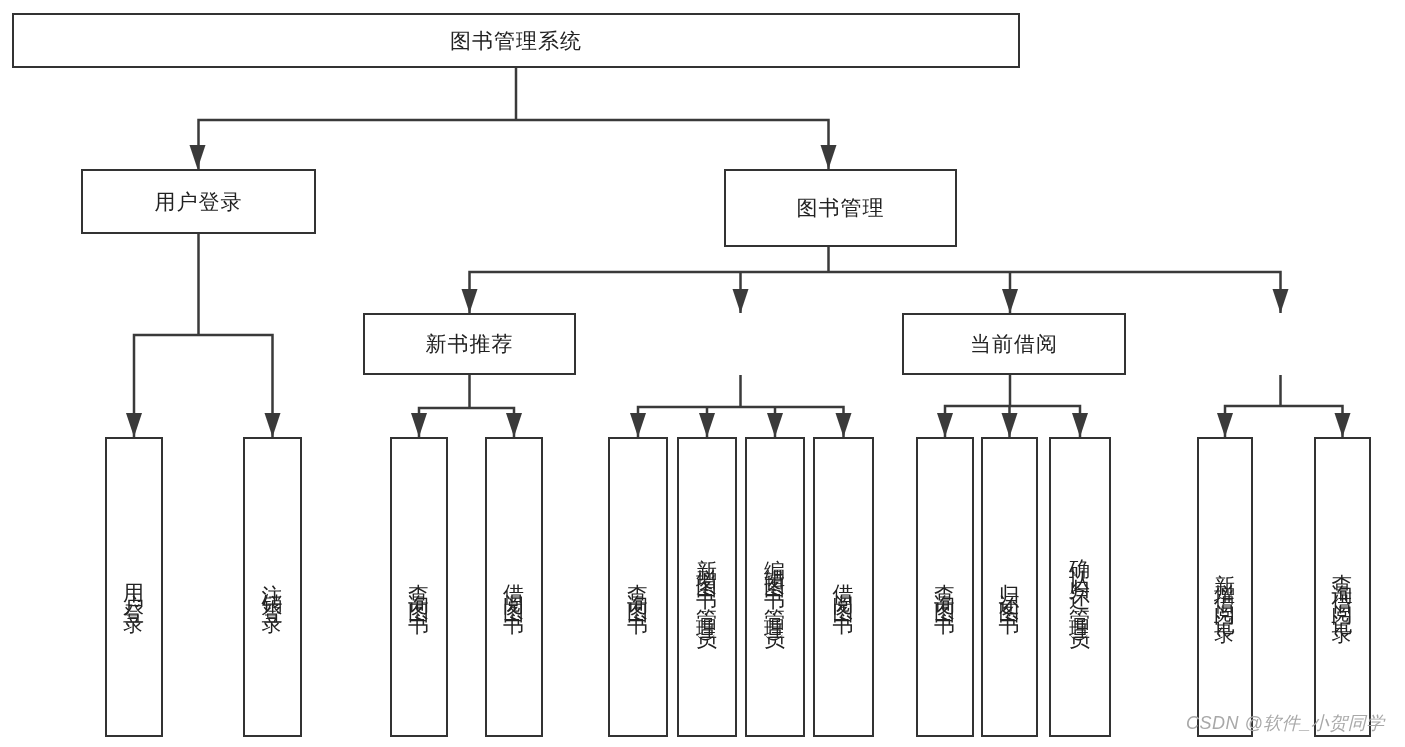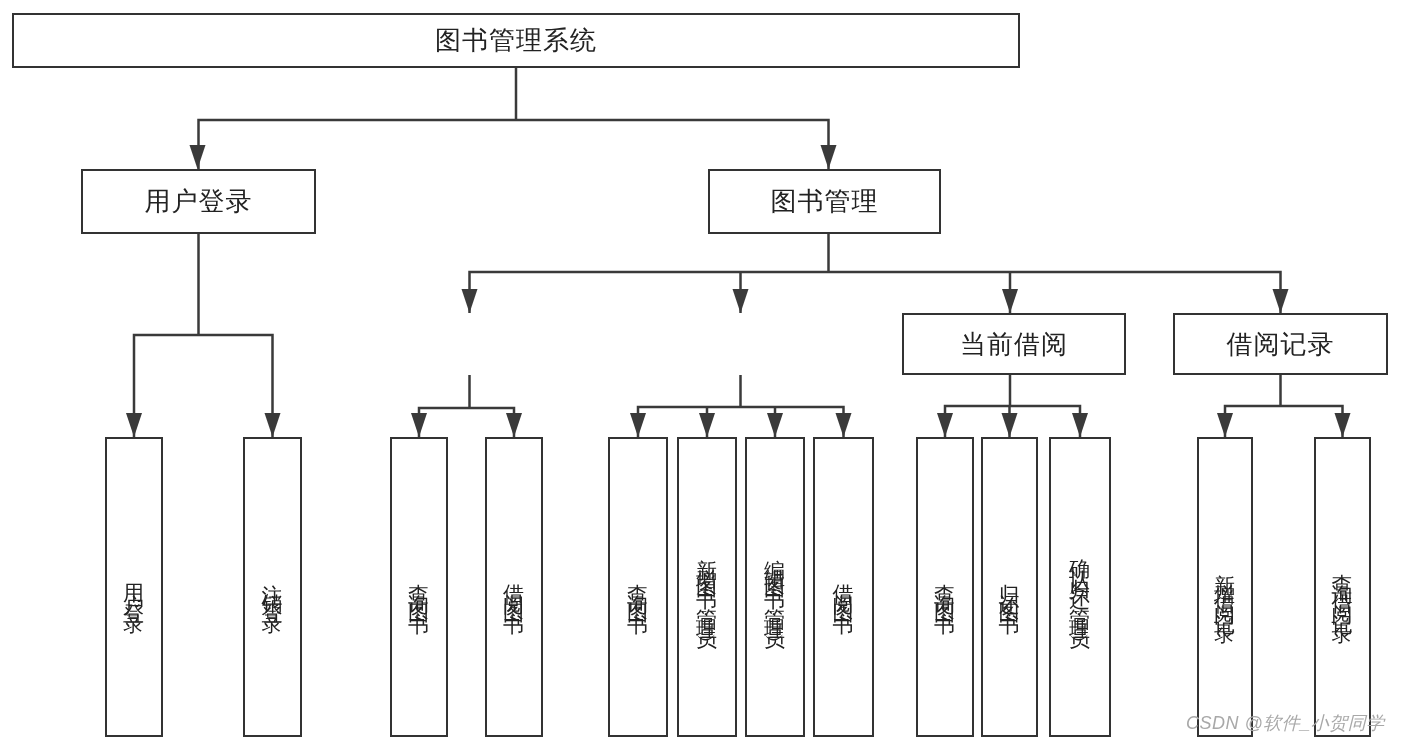--- a/index.html
+++ b/index.html
@@ -21,21 +21,21 @@
     box-sizing: border-box;
     background: #ffffff;
     border: 2.5px solid var(--border, #333333);
     display: flex;
     align-items: center;
     justify-content: center;
     color: var(--text, #222222);
     z-index: 2;
   }
   .hlabel {
-    font-size: 26px;
+    font-size: 21px;
     letter-spacing: 1px;
     white-space: nowrap;
   }
   .vbox .vlabel {
     writing-mode: vertical-rl;
     text-orientation: mixed;
     font-size: 21px;
     line-height: 1;
     letter-spacing: 10px;
     white-space: nowrap;
@@ -109,29 +109,29 @@
     </g>
   </svg>
 
   <div class="box" style="left:12px;top:13px;width:1008px;height:55px">
     <span class="hlabel">图书管理系统</span>
   </div>
 
   <div class="box" style="left:81px;top:169px;width:235px;height:65px">
     <span class="hlabel">用户登录</span>
   </div>
-  <div class="box" style="left:708px;top:169px;width:233px;height:65px">
+  <div class="box" style="left:724px;top:169px;width:233px;height:78px">
     <span class="hlabel">图书管理</span>
   </div>
 
+  <div class="box" style="left:363px;top:313px;width:213px;height:62px">
+    <span class="hlabel">新书推荐</span>
+  </div>
   <div class="box" style="left:902px;top:313px;width:224px;height:62px">
     <span class="hlabel">当前借阅</span>
-  </div>
-  <div class="box" style="left:1173px;top:313px;width:215px;height:62px">
-    <span class="hlabel">借阅记录</span>
   </div>
 
   <div class="box vbox" style="left:105px;top:437px;width:58px;height:300px">
     <span class="vlabel">用户登录</span>
   </div>
   <div class="box vbox" style="left:243px;top:437px;width:59px;height:300px">
     <span class="vlabel">注销登录</span>
   </div>
 
   <div class="box vbox" style="left:390px;top:437px;width:58px;height:300px">

